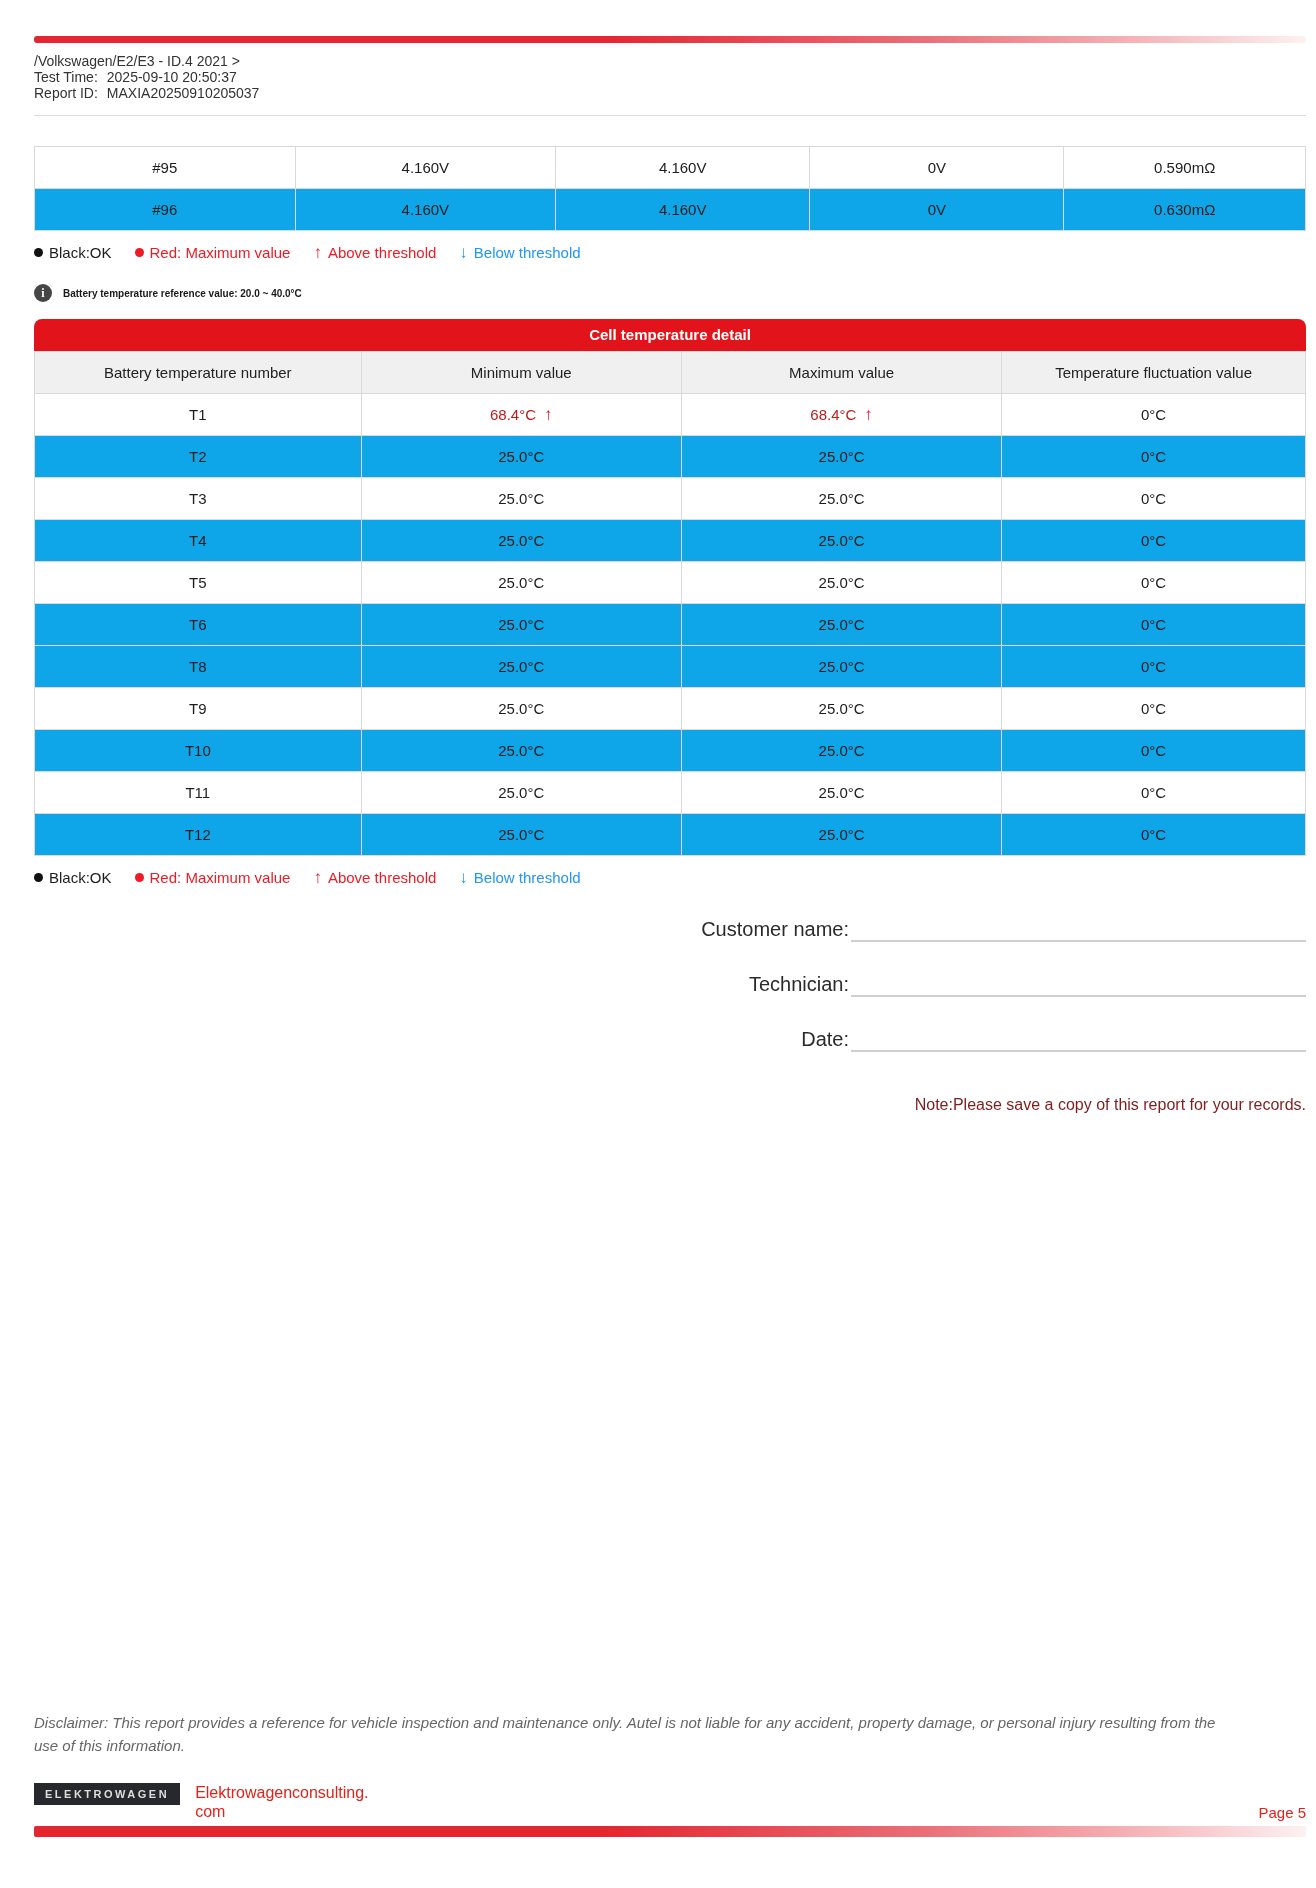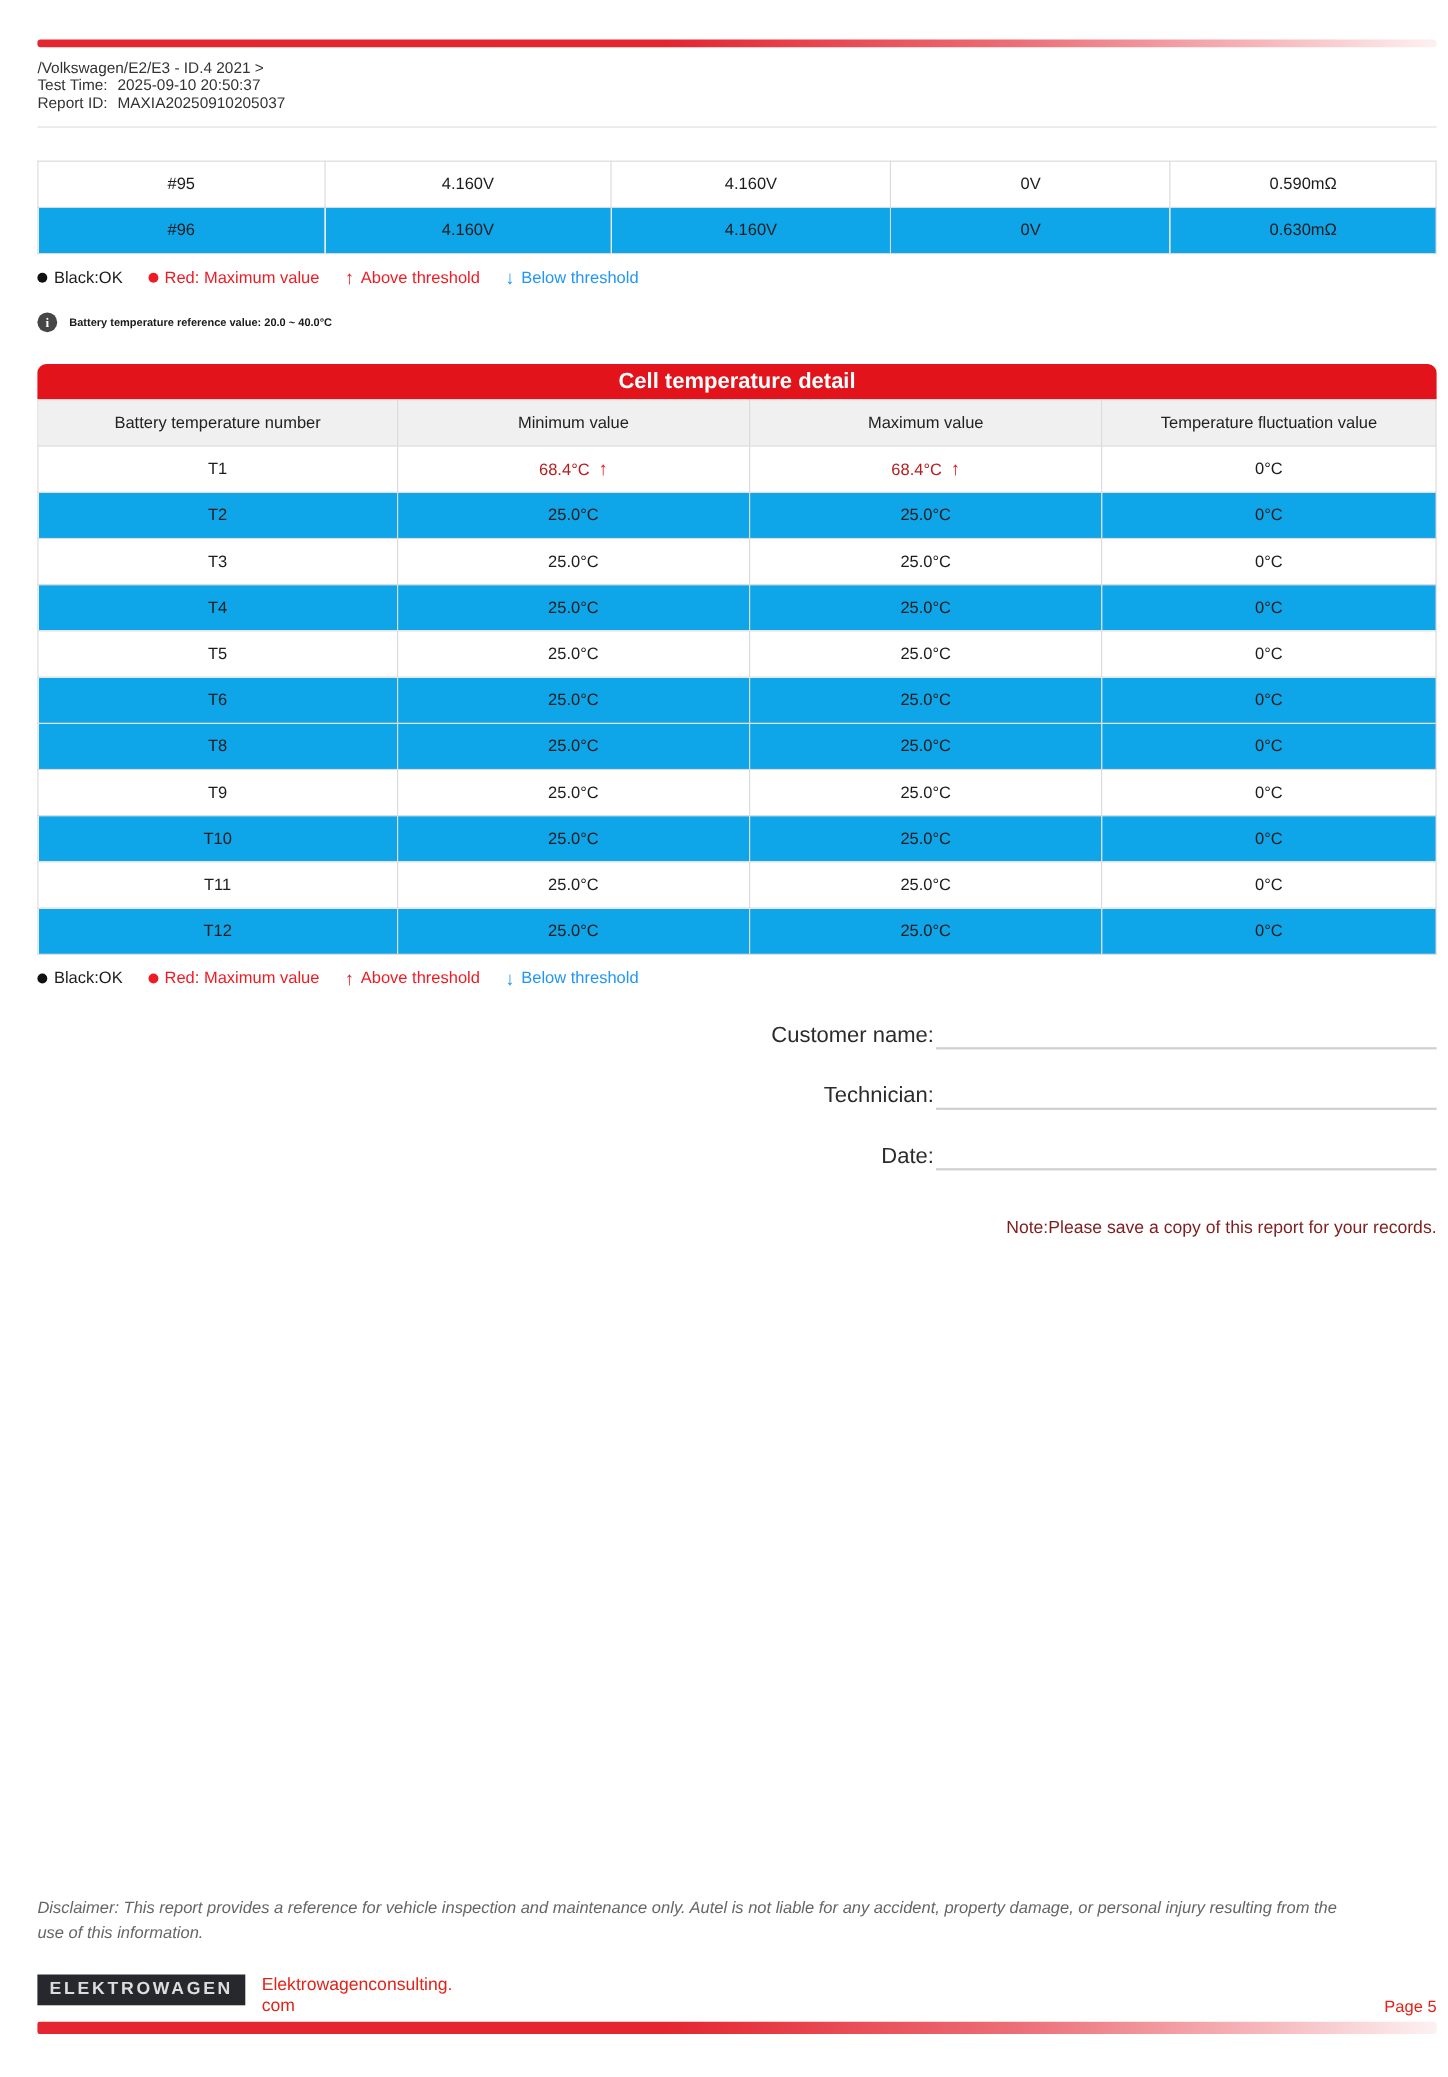--- a/index.html
+++ b/index.html
@@ -49,43 +49,43 @@
 
   .info-row { margin-top: 23px; display: flex; align-items: center; }
   .info-icon {
     width: 18px; height: 18px; border-radius: 50%; background: #464646; color: #fff;
     font-size: 12px; font-weight: bold; display: inline-flex; align-items: center; justify-content: center;
     font-family: "Liberation Serif", serif;
   }
   .info-text { margin-left: 11px; font-weight: bold; font-size: 10px; color: #1a1a1a; }
 
   .band {
-    margin-top: 29px; height: 32px; line-height: 32px; border-radius: 8px 8px 0 0;
-    background: #e2131b; color: #ffffff; font-weight: bold; font-size: 20px; text-align: center;
+    margin-top: 17px; height: 32px; line-height: 32px; border-radius: 8px 8px 0 0;
+    background: #e2131b; color: #ffffff; font-weight: bold; font-size: 15px; text-align: center;
   }
   .temp-table .red-val { color: #b91c1c; }
   .cell-arrow { color: #e8131d; font-weight: bold; font-size: 17px; margin-left: 8px; }
 
   .sig-block { margin-top: 28px; }
   .sig-row { display: flex; justify-content: flex-end; align-items: flex-end; height: 28px; margin-bottom: 27px; }
   .sig-label { font-size: 20px; color: #2b2b2b; line-height: 26px; }
   .sig-line { width: 455px; height: 26px; border-bottom: 2px solid #cfcfcf; margin-left: 2px; }
 
   .note { margin-top: 44px; text-align: right; font-size: 16px; color: #7f1d1d; }
 
   .spacer { height: 598px; }
 
   .disclaimer {
     font-style: italic; font-size: 15px; color: #666; line-height: 1.5; max-width: 1200px;
   }
 
   .footer { margin-top: 26px; display: flex; align-items: flex-start; }
   .logo {
     background: #26282d; color: #dddddd; display: inline-block;
-    padding: 5px 11px; font-size: 16px; letter-spacing: 2.5px; font-weight: bold;
+    padding: 5px 11px; font-size: 11px; letter-spacing: 2.5px; font-weight: bold;
   }
   .url { margin-left: 15px; color: #e2231a; font-size: 16px; line-height: 1.2; text-decoration: none; cursor: pointer; }
   .url span { display: block; }
   .page-num { margin-left: auto; align-self: flex-end; color: #e2231a; font-size: 15px; }
 </style>
 </head>
 <body>
 
 <div class="page">
 

